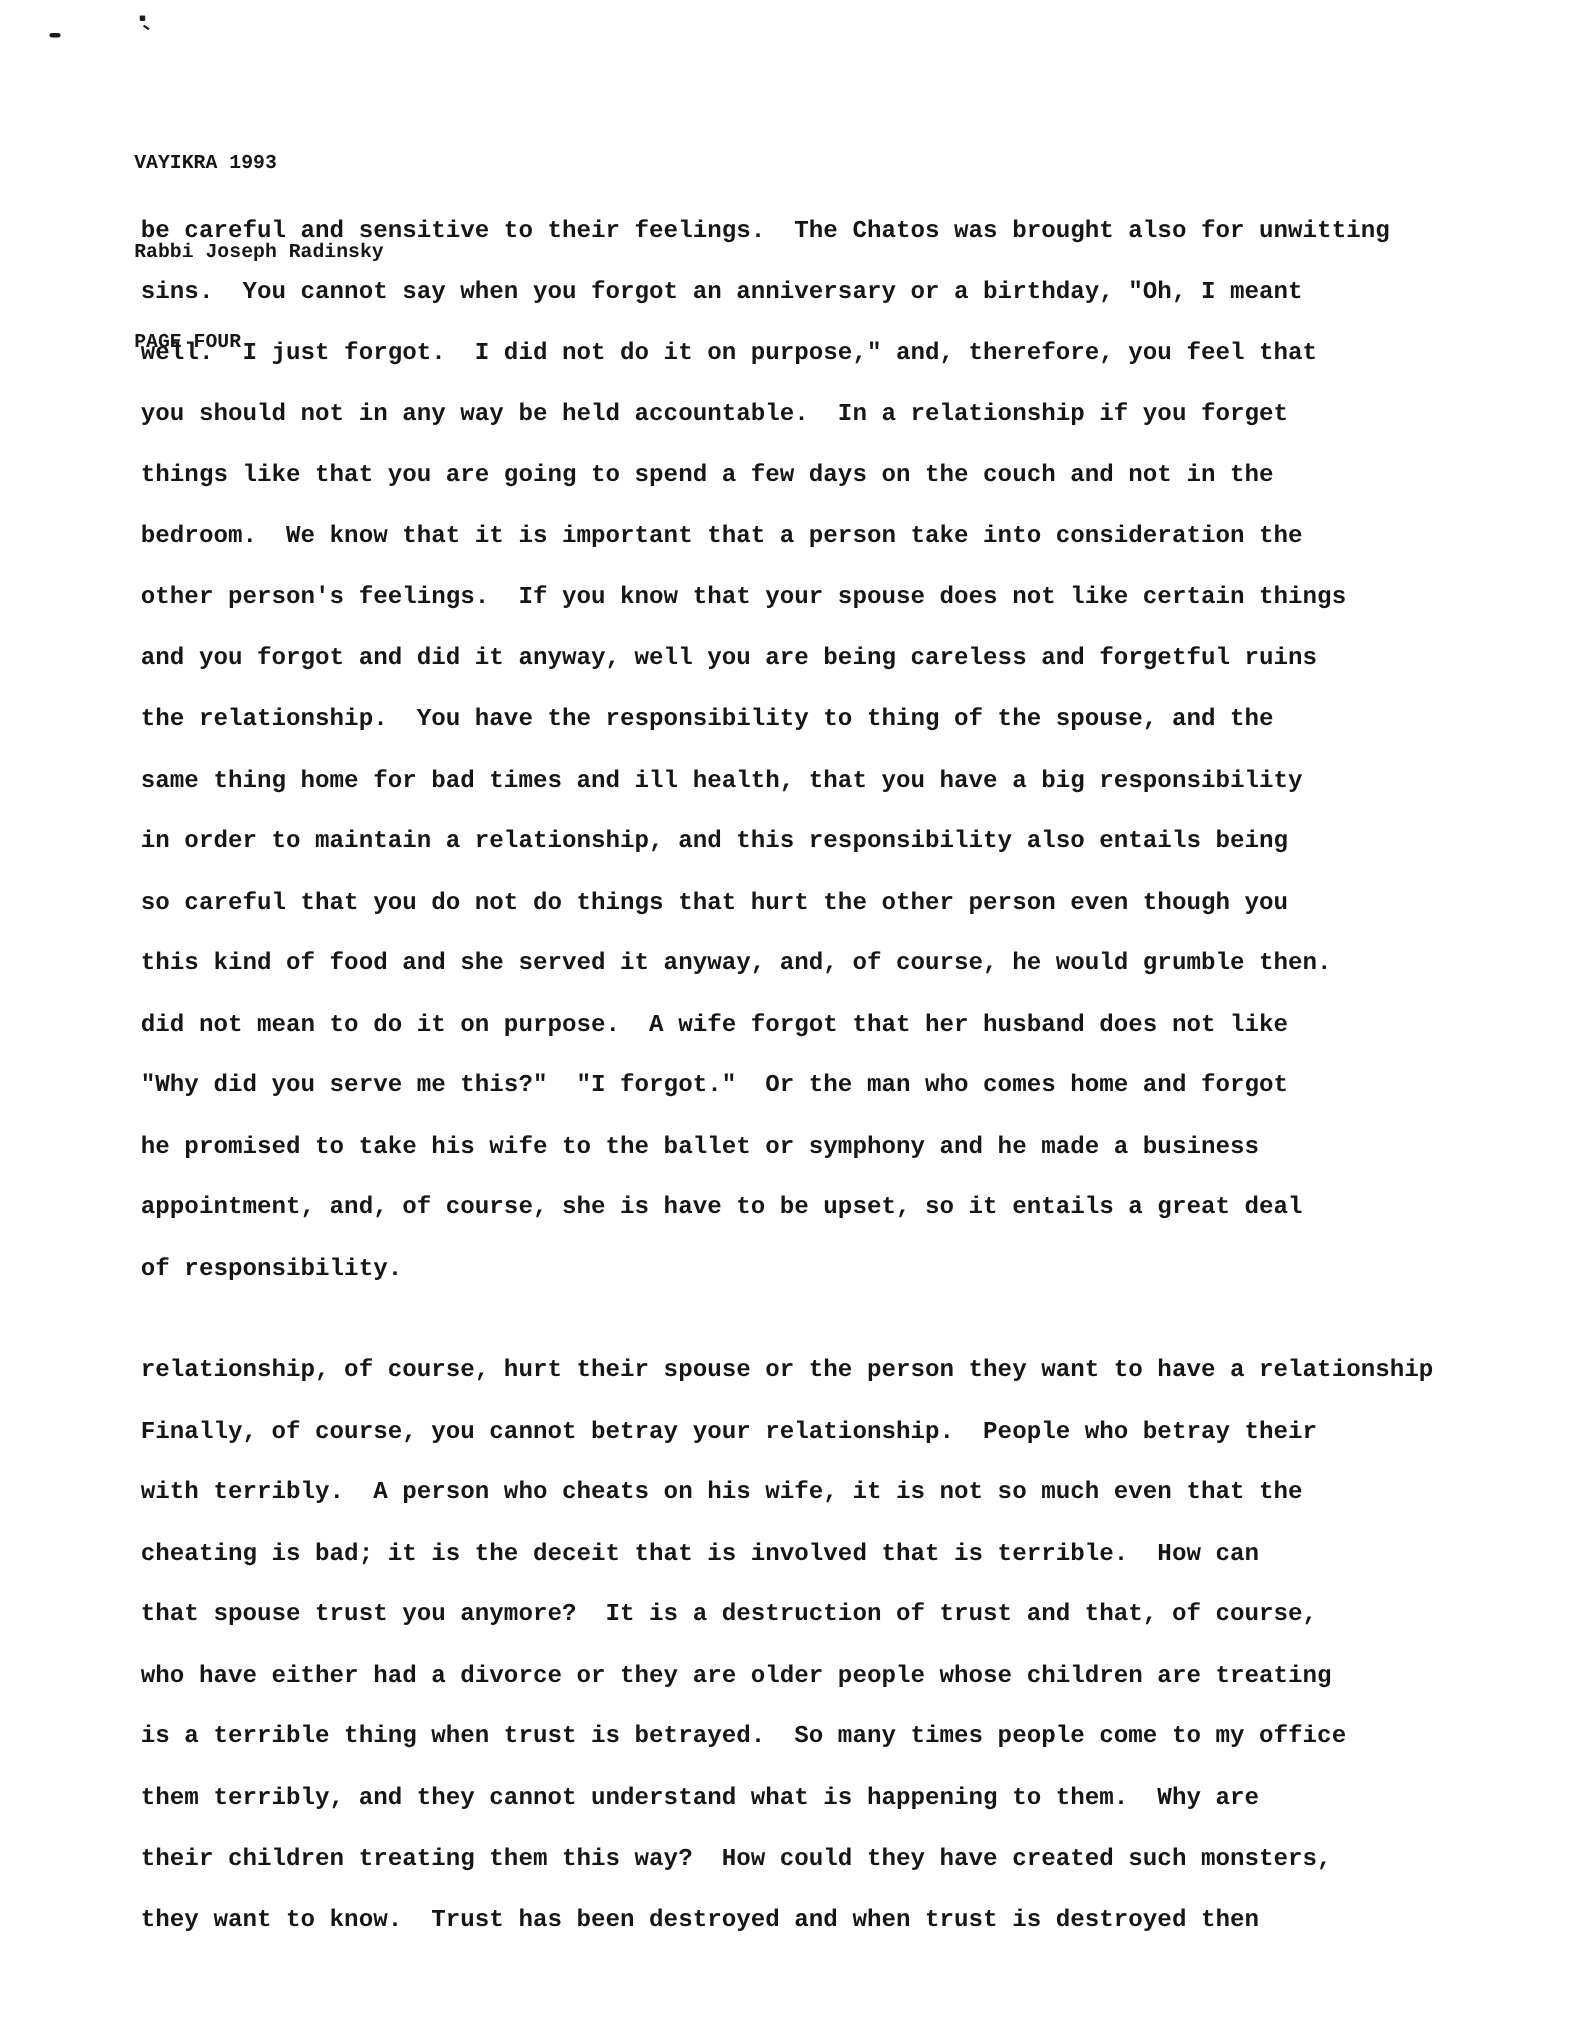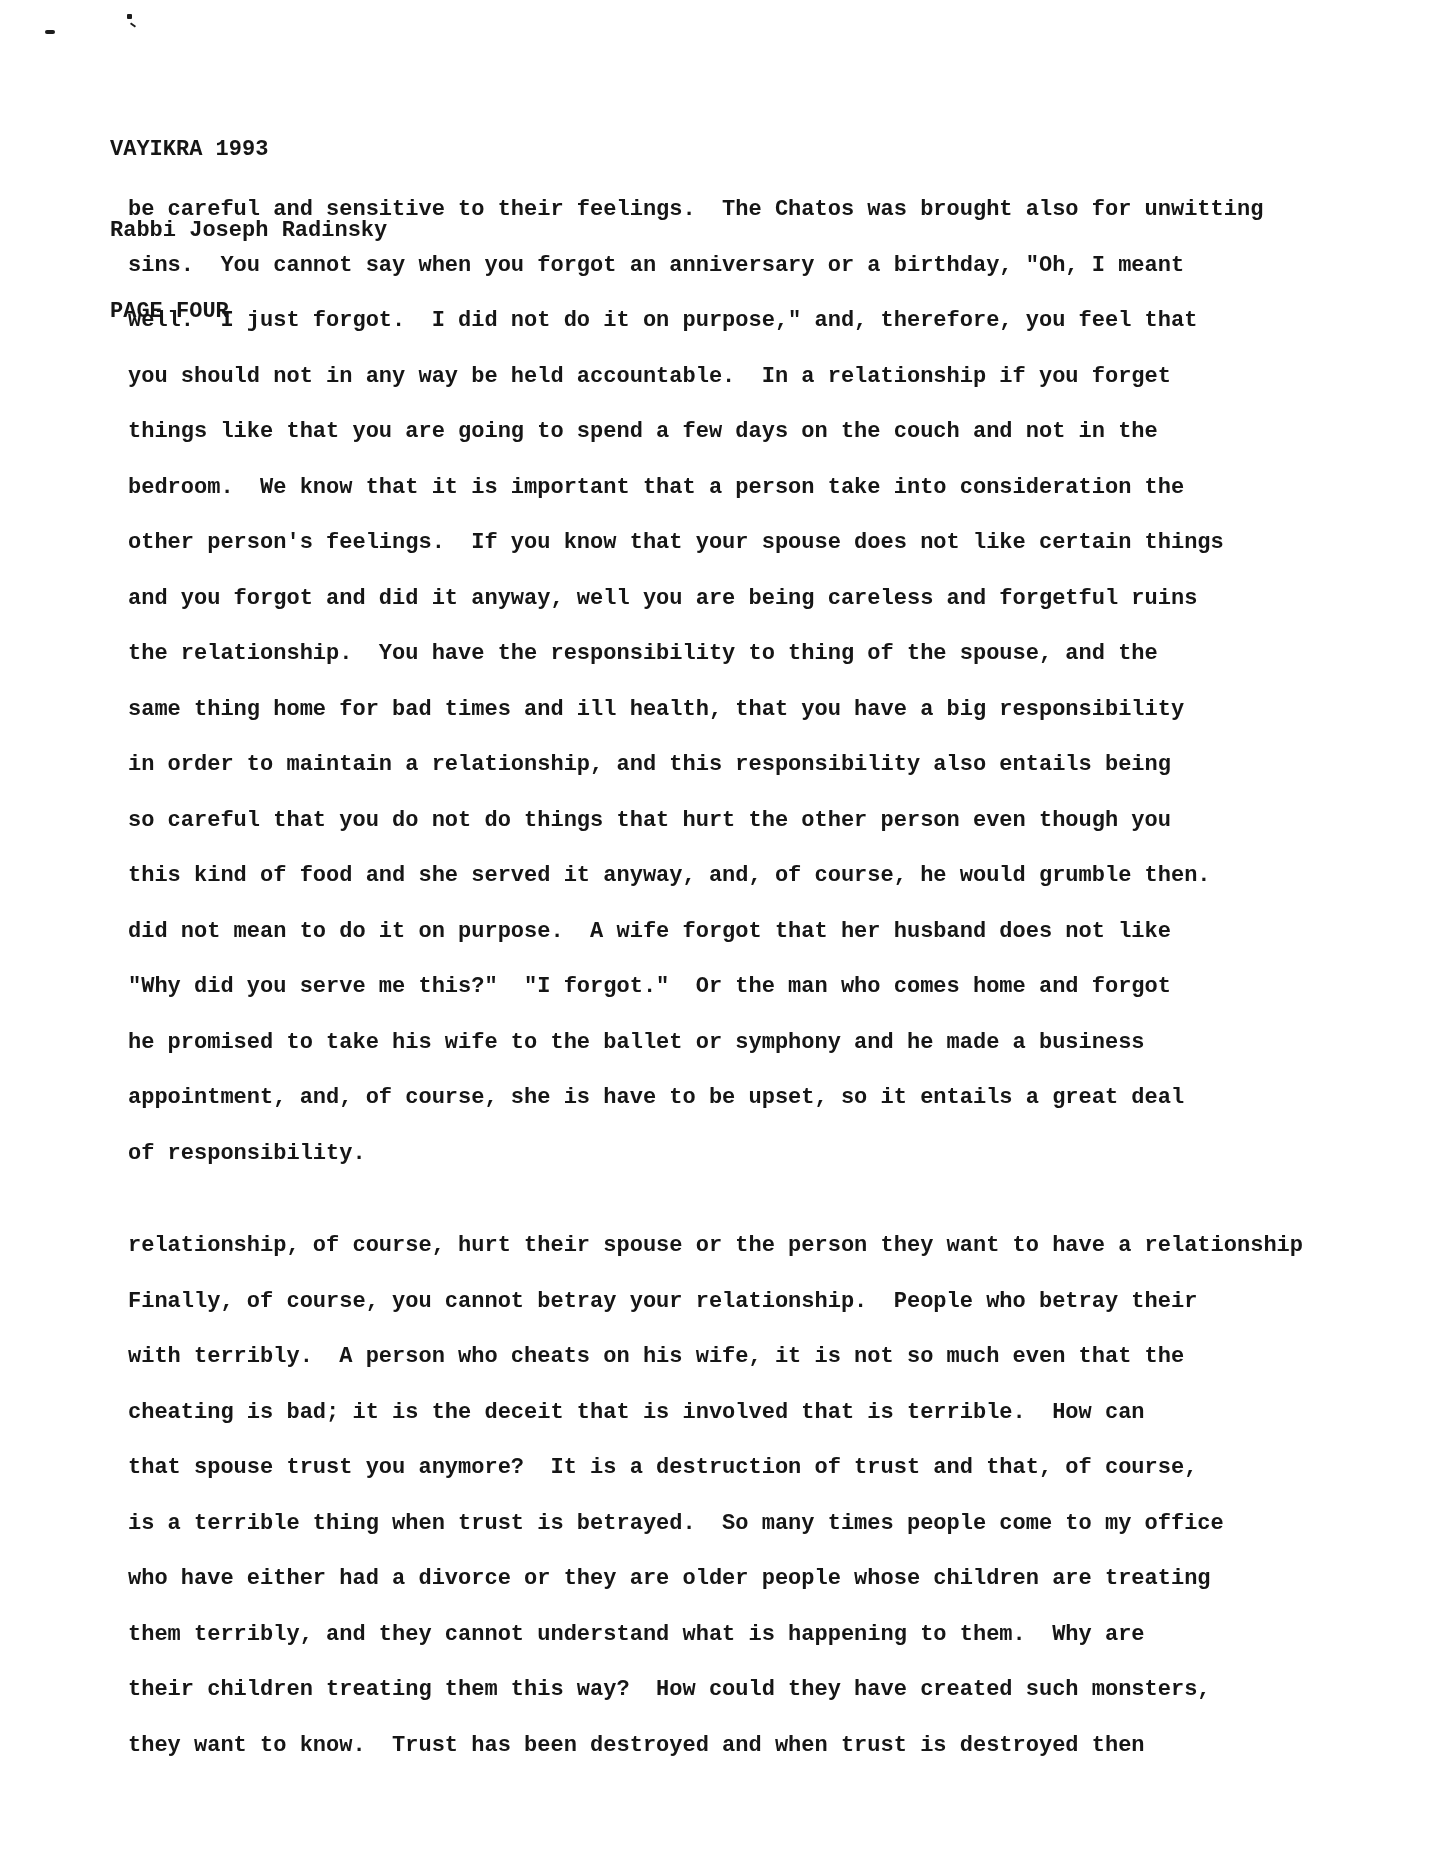--- a/index.html
+++ b/index.html
@@ -12,23 +12,23 @@
     width: 1430px;
     height: 1851px;
     background: #ffffff;
     overflow: hidden;
     font-family: "Liberation Mono", "DejaVu Sans Mono", monospace;
     color: #161616;
     font-weight: 700;
   }
   .header-block {
     position: absolute;
-    left: 110px;
+    left: 122px;
     top: 82px;
-    font-size: 22px;
+    font-size: 18px;
     line-height: 27px;
     white-space: pre;
   }
   .para {
     position: absolute;
     left: 128px;
     font-size: 22px;
     line-height: 55.5px;
   }
   .para-1 { top: 182px; }
@@ -78,20 +78,20 @@
     <div class="line">appointment, and, of course, she is have to be upset, so it entails a great deal</div>
     <div class="line">of responsibility.</div>
   </div>
 
   <div class="para para-2">
     <div class="line">relationship, of course, hurt their spouse or the person they want to have a relationship</div>
     <div class="line">Finally, of course, you cannot betray your relationship.  People who betray their</div>
     <div class="line">with terribly.  A person who cheats on his wife, it is not so much even that the</div>
     <div class="line">cheating is bad; it is the deceit that is involved that is terrible.  How can</div>
     <div class="line">that spouse trust you anymore?  It is a destruction of trust and that, of course,</div>
+    <div class="line">who have either had a divorce or they are older people whose children are treating</div>
     <div class="line">is a terrible thing when trust is betrayed.  So many times people come to my office</div>
-    <div class="line">who have either had a divorce or they are older people whose children are treating</div>
     <div class="line">them terribly, and they cannot understand what is happening to them.  Why are</div>
     <div class="line">their children treating them this way?  How could they have created such monsters,</div>
     <div class="line">they want to know.  Trust has been destroyed and when trust is destroyed then</div>
   </div>
 
 </div>
 
 </body></html>

